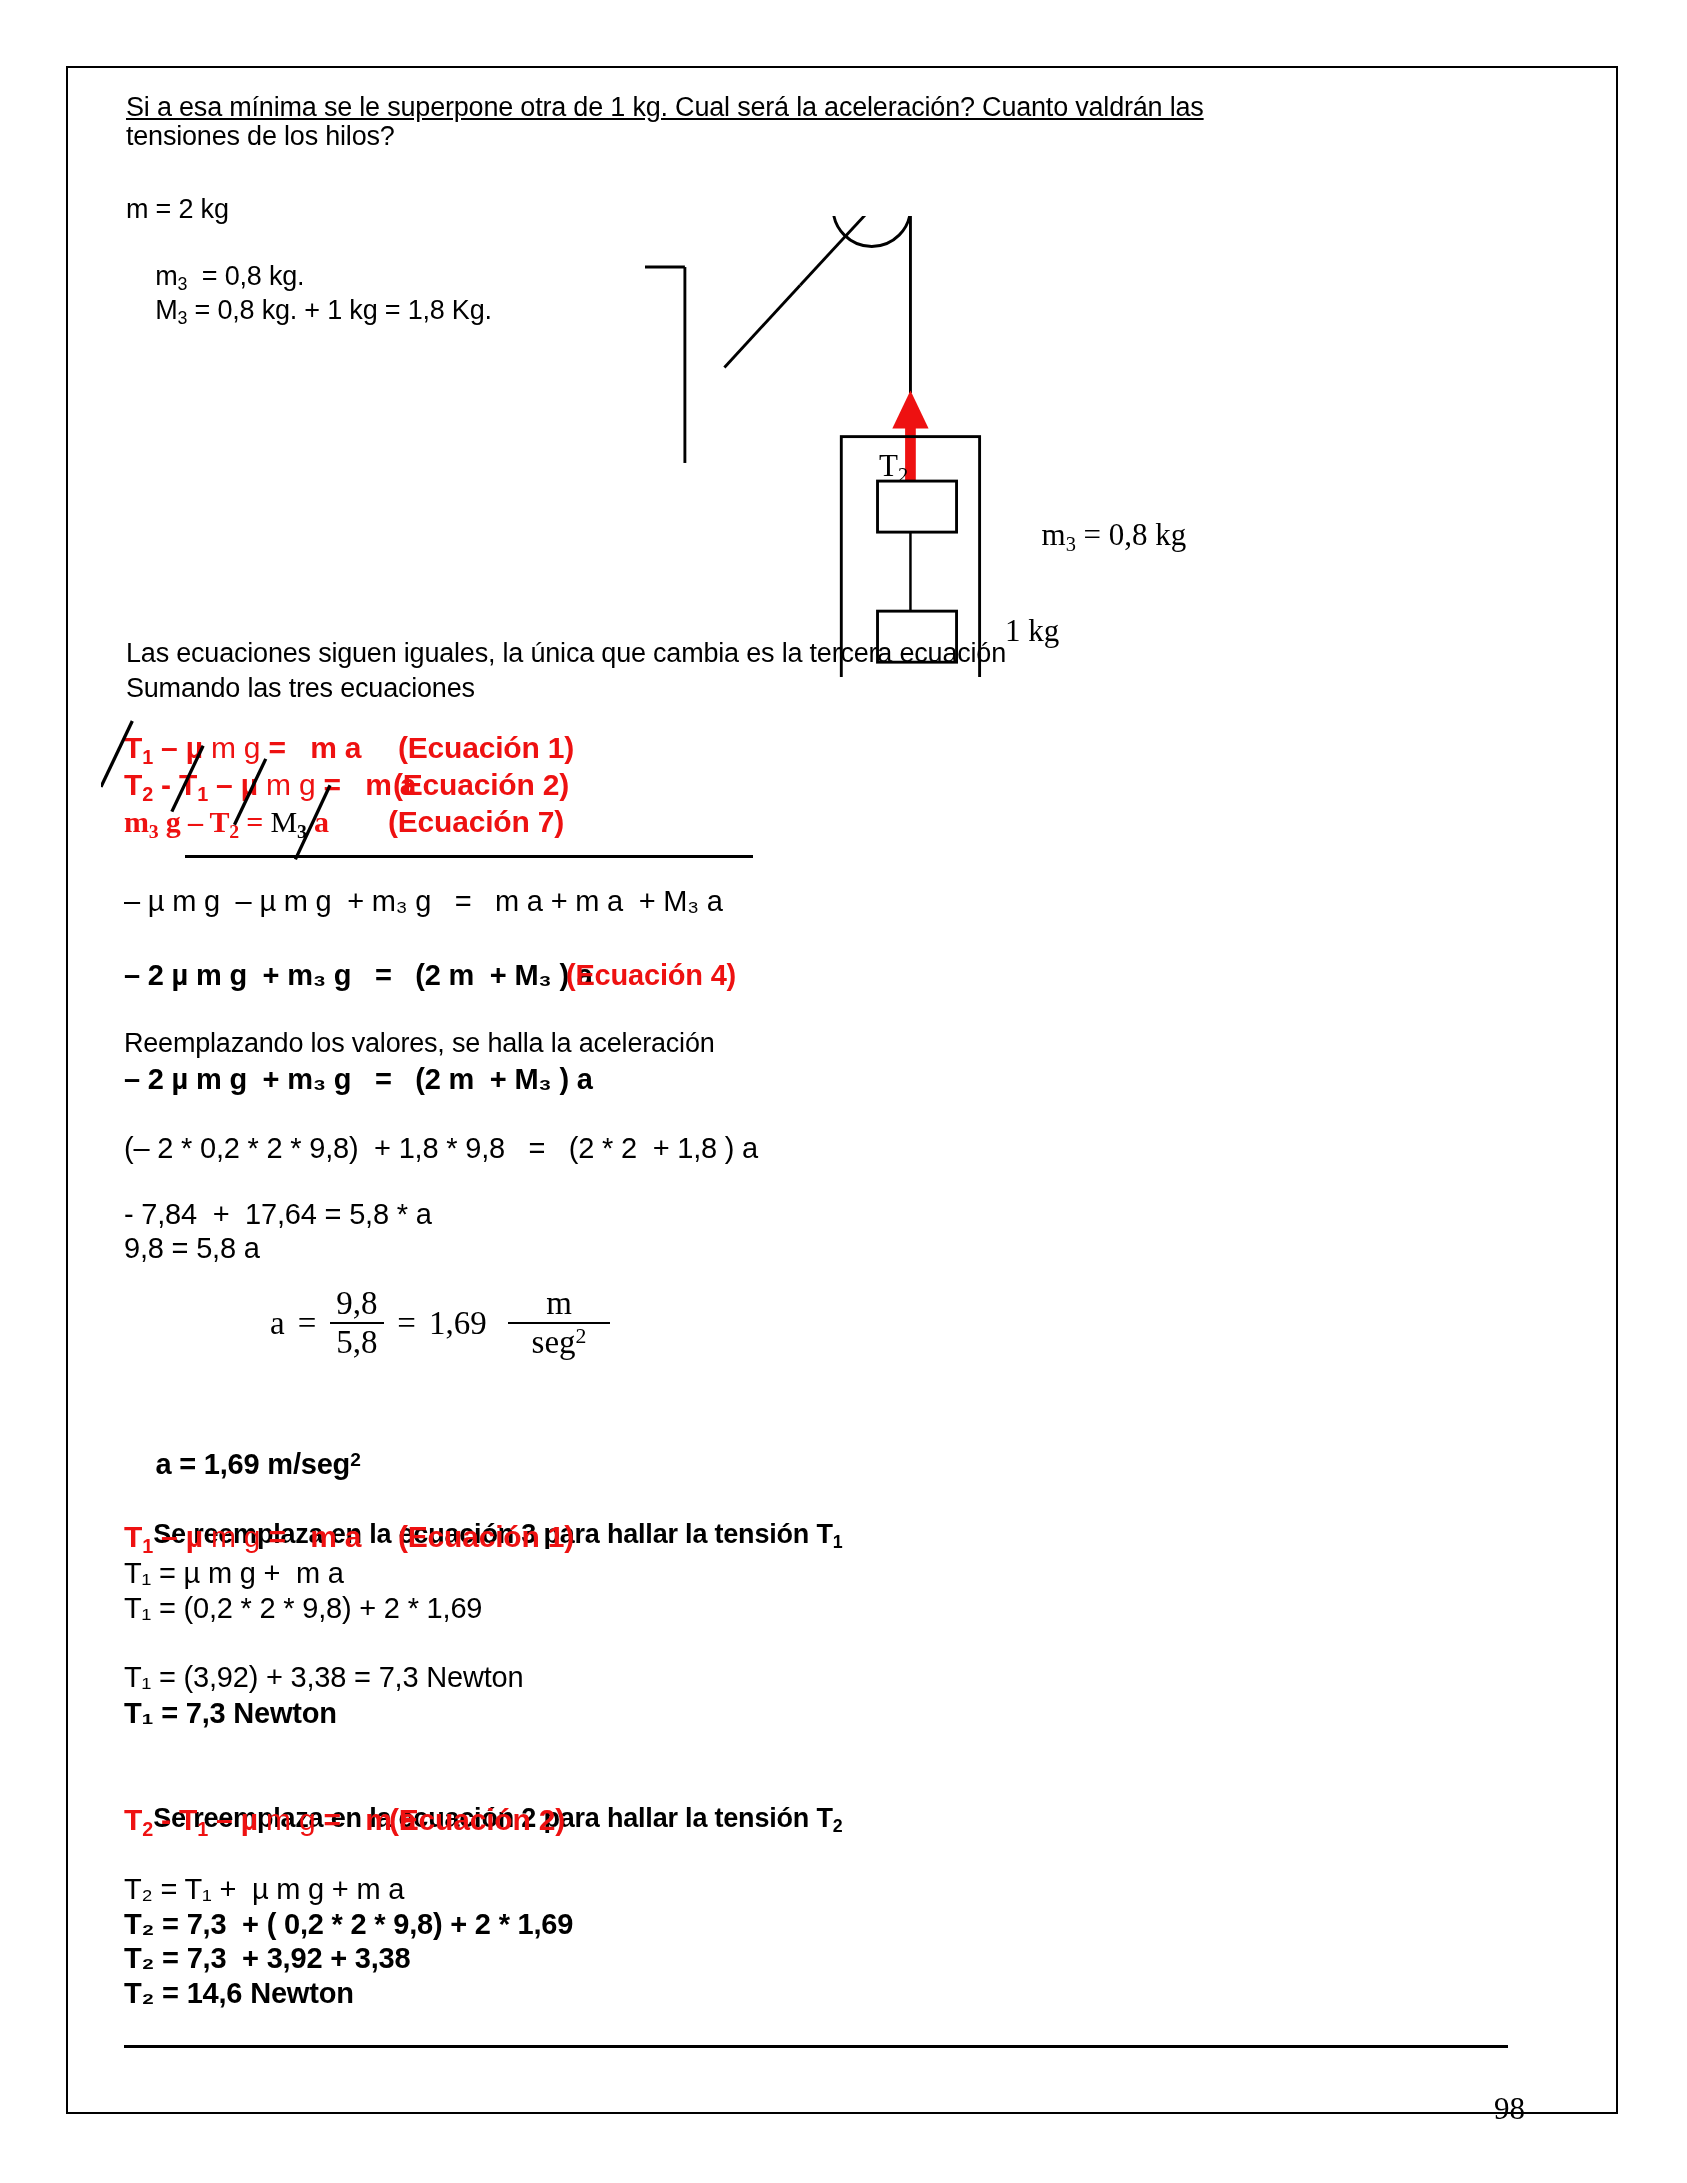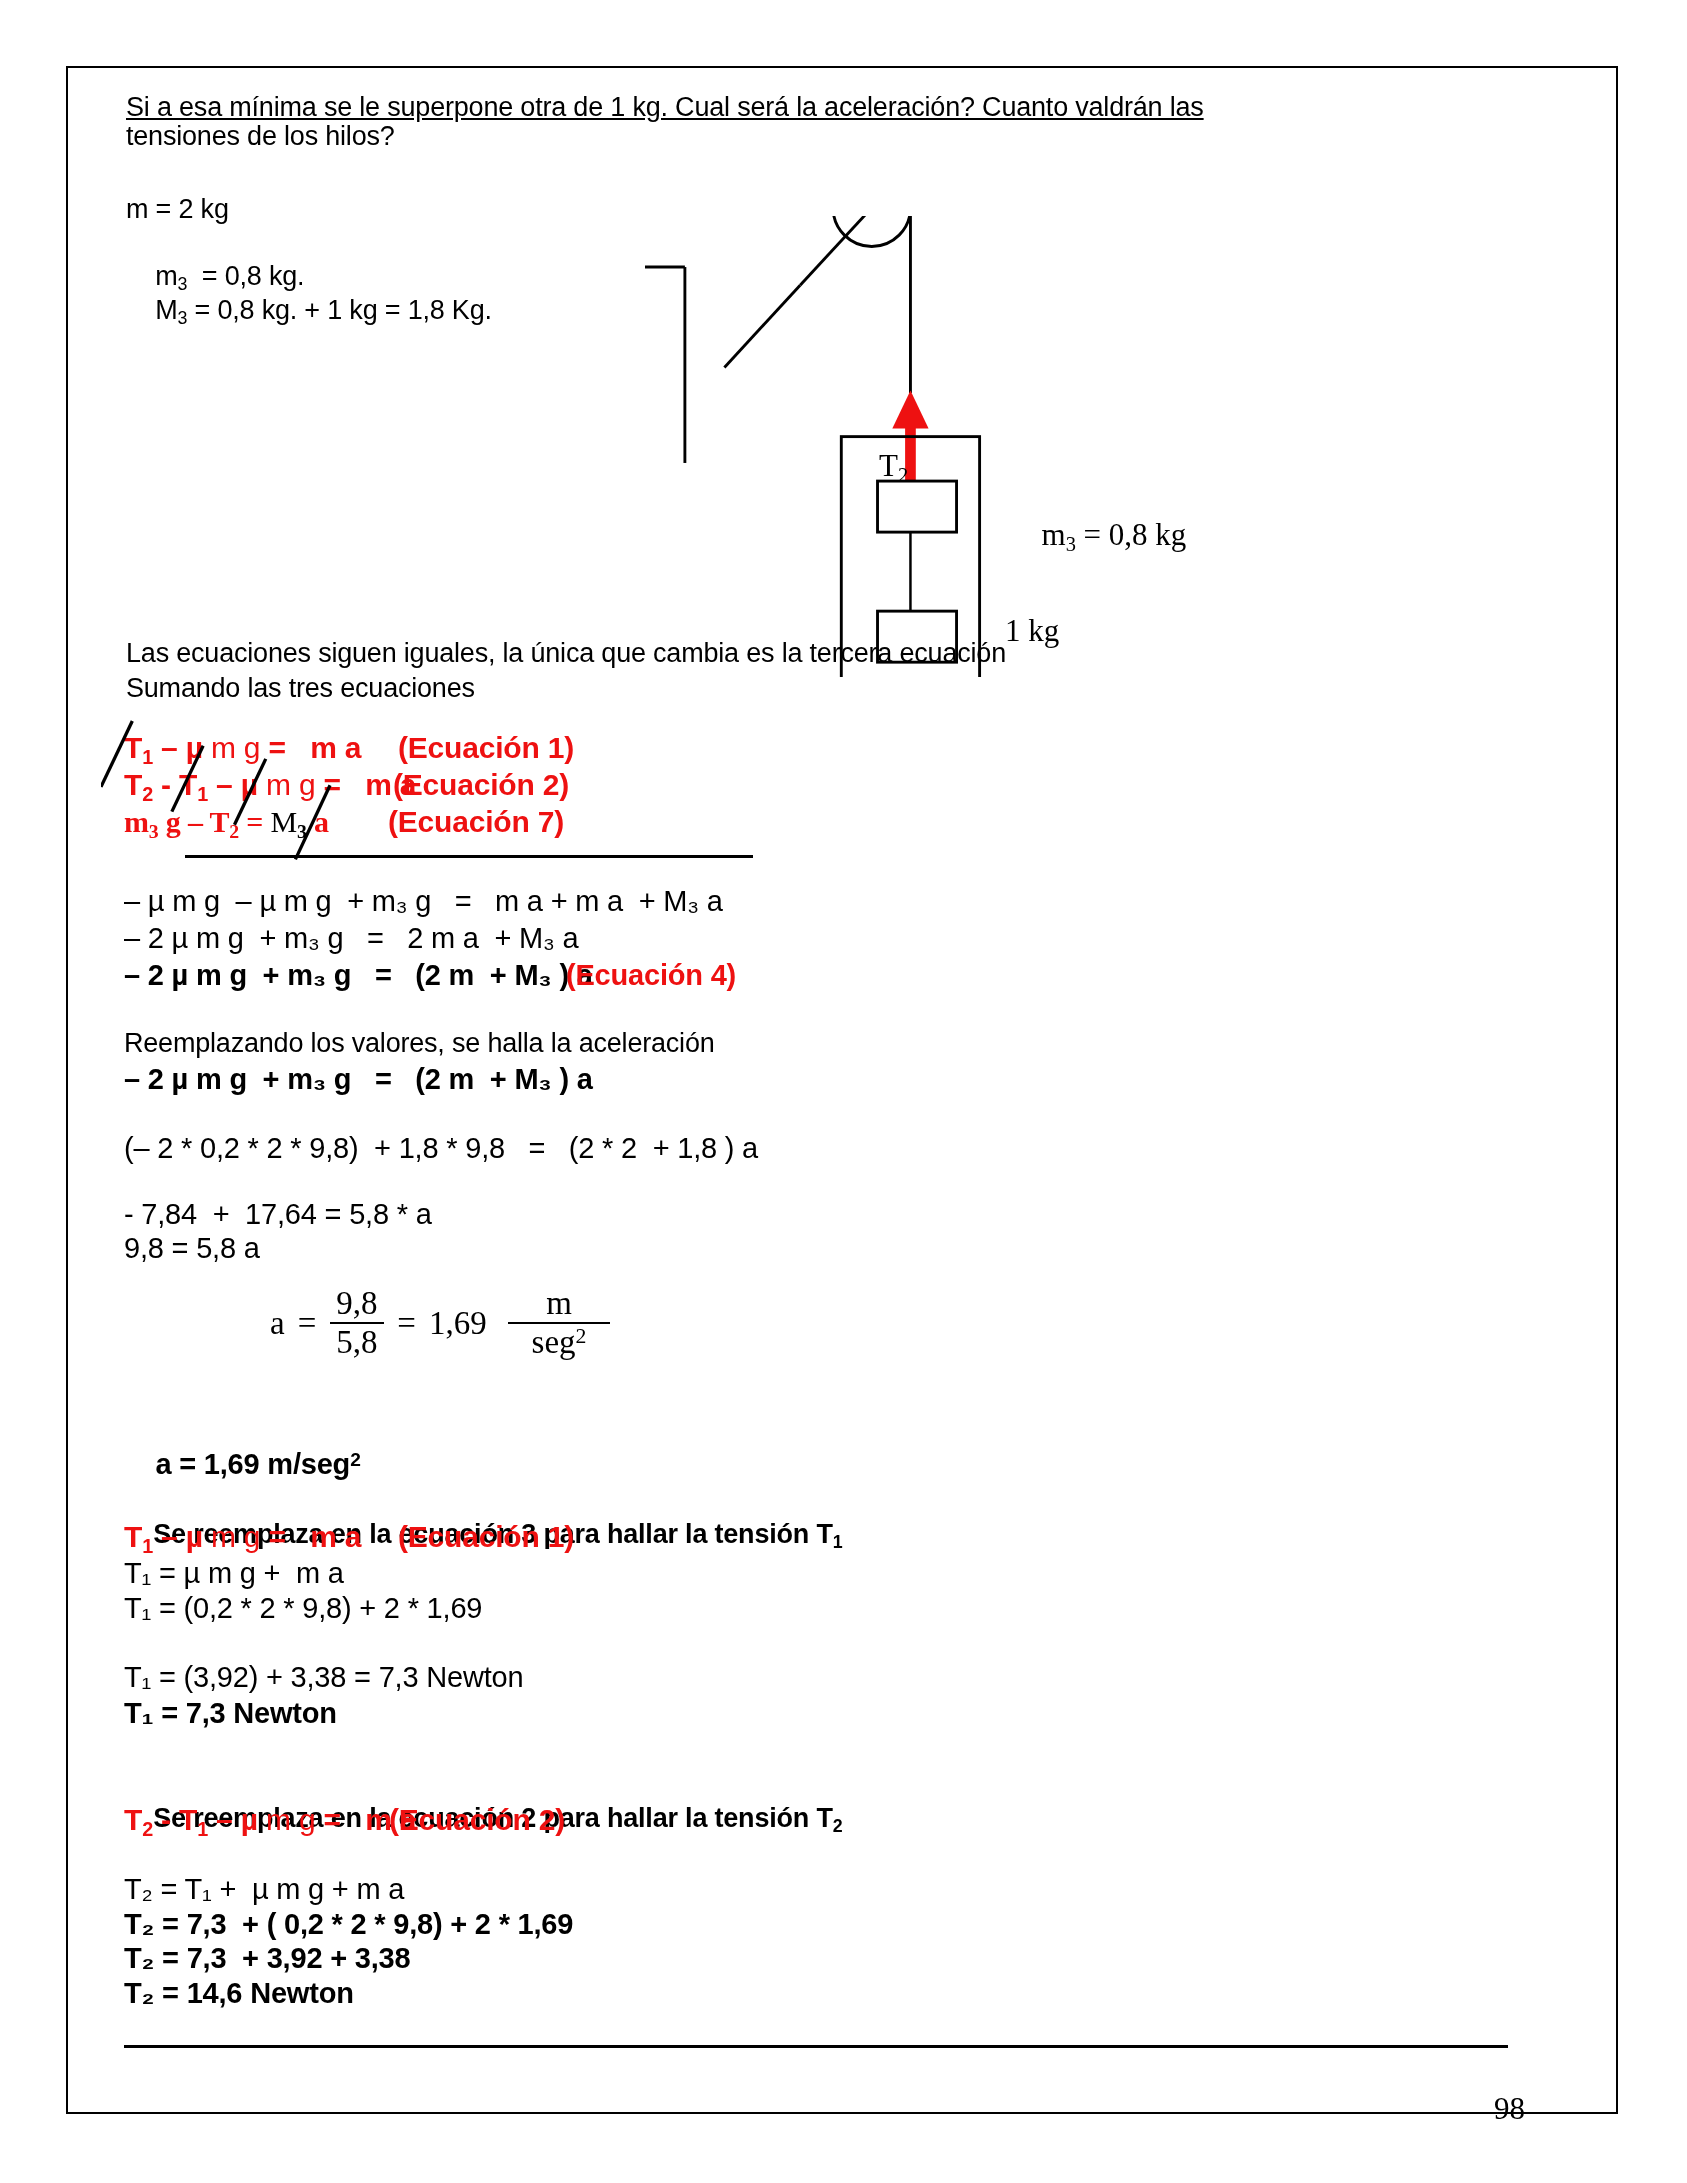--- a/index.html
+++ b/index.html
@@ -188,21 +188,20 @@
       <line x1="38" y1="12" x2="0" y2="92" stroke="#000" stroke-width="4"></line>
       <line x1="124" y1="42" x2="86" y2="122" stroke="#000" stroke-width="4"></line>
       <line x1="200" y1="58" x2="162" y2="138" stroke="#000" stroke-width="4"></line>
       <line x1="278" y1="90" x2="236" y2="180" stroke="#000" stroke-width="4"></line>
     </svg>
 
     <div class="hrule" style="left:117px; top:787px; width:568px;"></div>
   </div>
 
   <div class="txt" style="left:56px; top:816px; font-size:29px;">– µ m g  – µ m g  + m₃ g   =   m a + m a  + M₃ a</div>
-  <div class="txt" style="left:56px; top:853px; font-size:29px;">– 2 µ m g  + m₃ g   =   2 m a  + M₃ a</div>
   <div class="txt bold" style="left:56px; top:890px; font-size:29px;">– 2 µ m g  + m₃ g   =   (2 m  + M₃ ) a</div>
   <div class="txt red bold" style="left:498px; top:890px; font-size:29px;text-align:center;">(Ecuación 4)</div>
 
   <div class="txt" style="left:56px; top:958px;">Reemplazando los valores, se halla la aceleración</div>
   <div class="txt bold" style="left:56px; top:994px; font-size:29px;">– 2 µ m g  + m₃ g   =   (2 m  + M₃ ) a</div>
 
   <div class="txt" style="left:56px; top:1063px; font-size:29px;">(– 2 * 0,2 * 2 * 9,8)  + 1,8 * 9,8   =   (2 * 2  + 1,8 ) a</div>
 
   <div class="txt" style="left:56px; top:1129px; font-size:29px;">- 7,84  +  17,64 = 5,8 * a</div>
   <div class="txt" style="left:56px; top:1163px; font-size:29px;">9,8 = 5,8 a</div>

